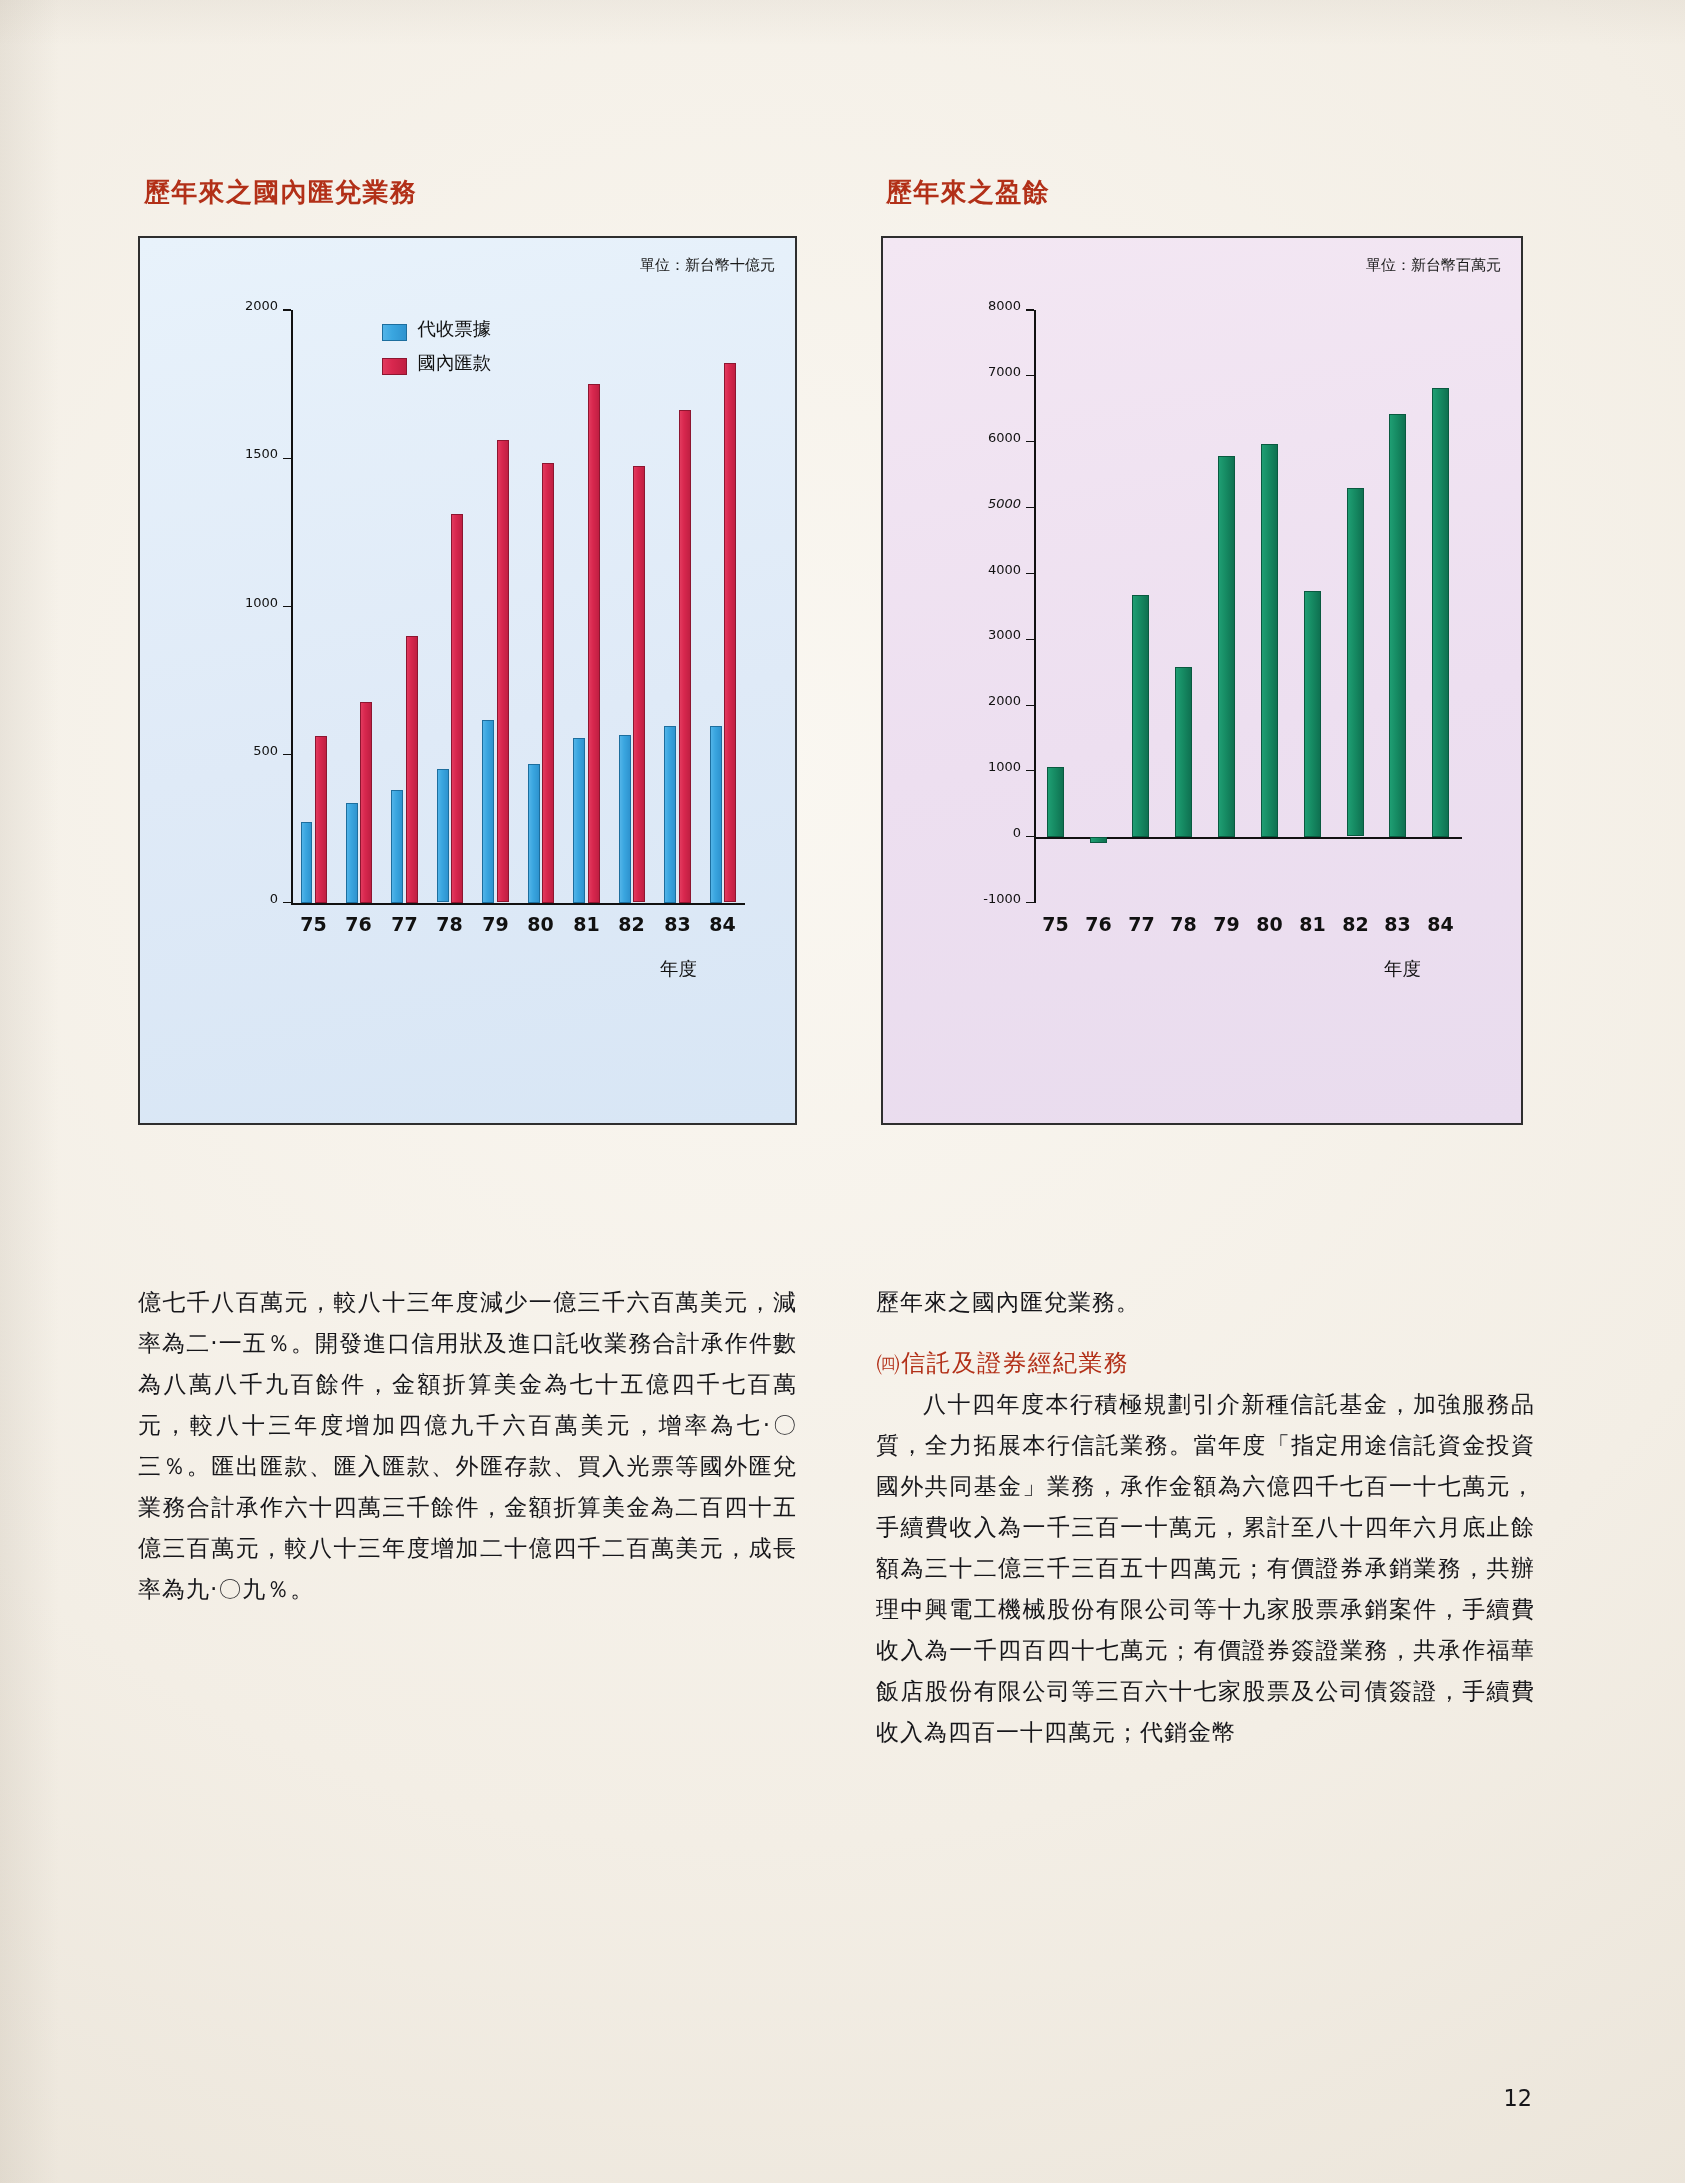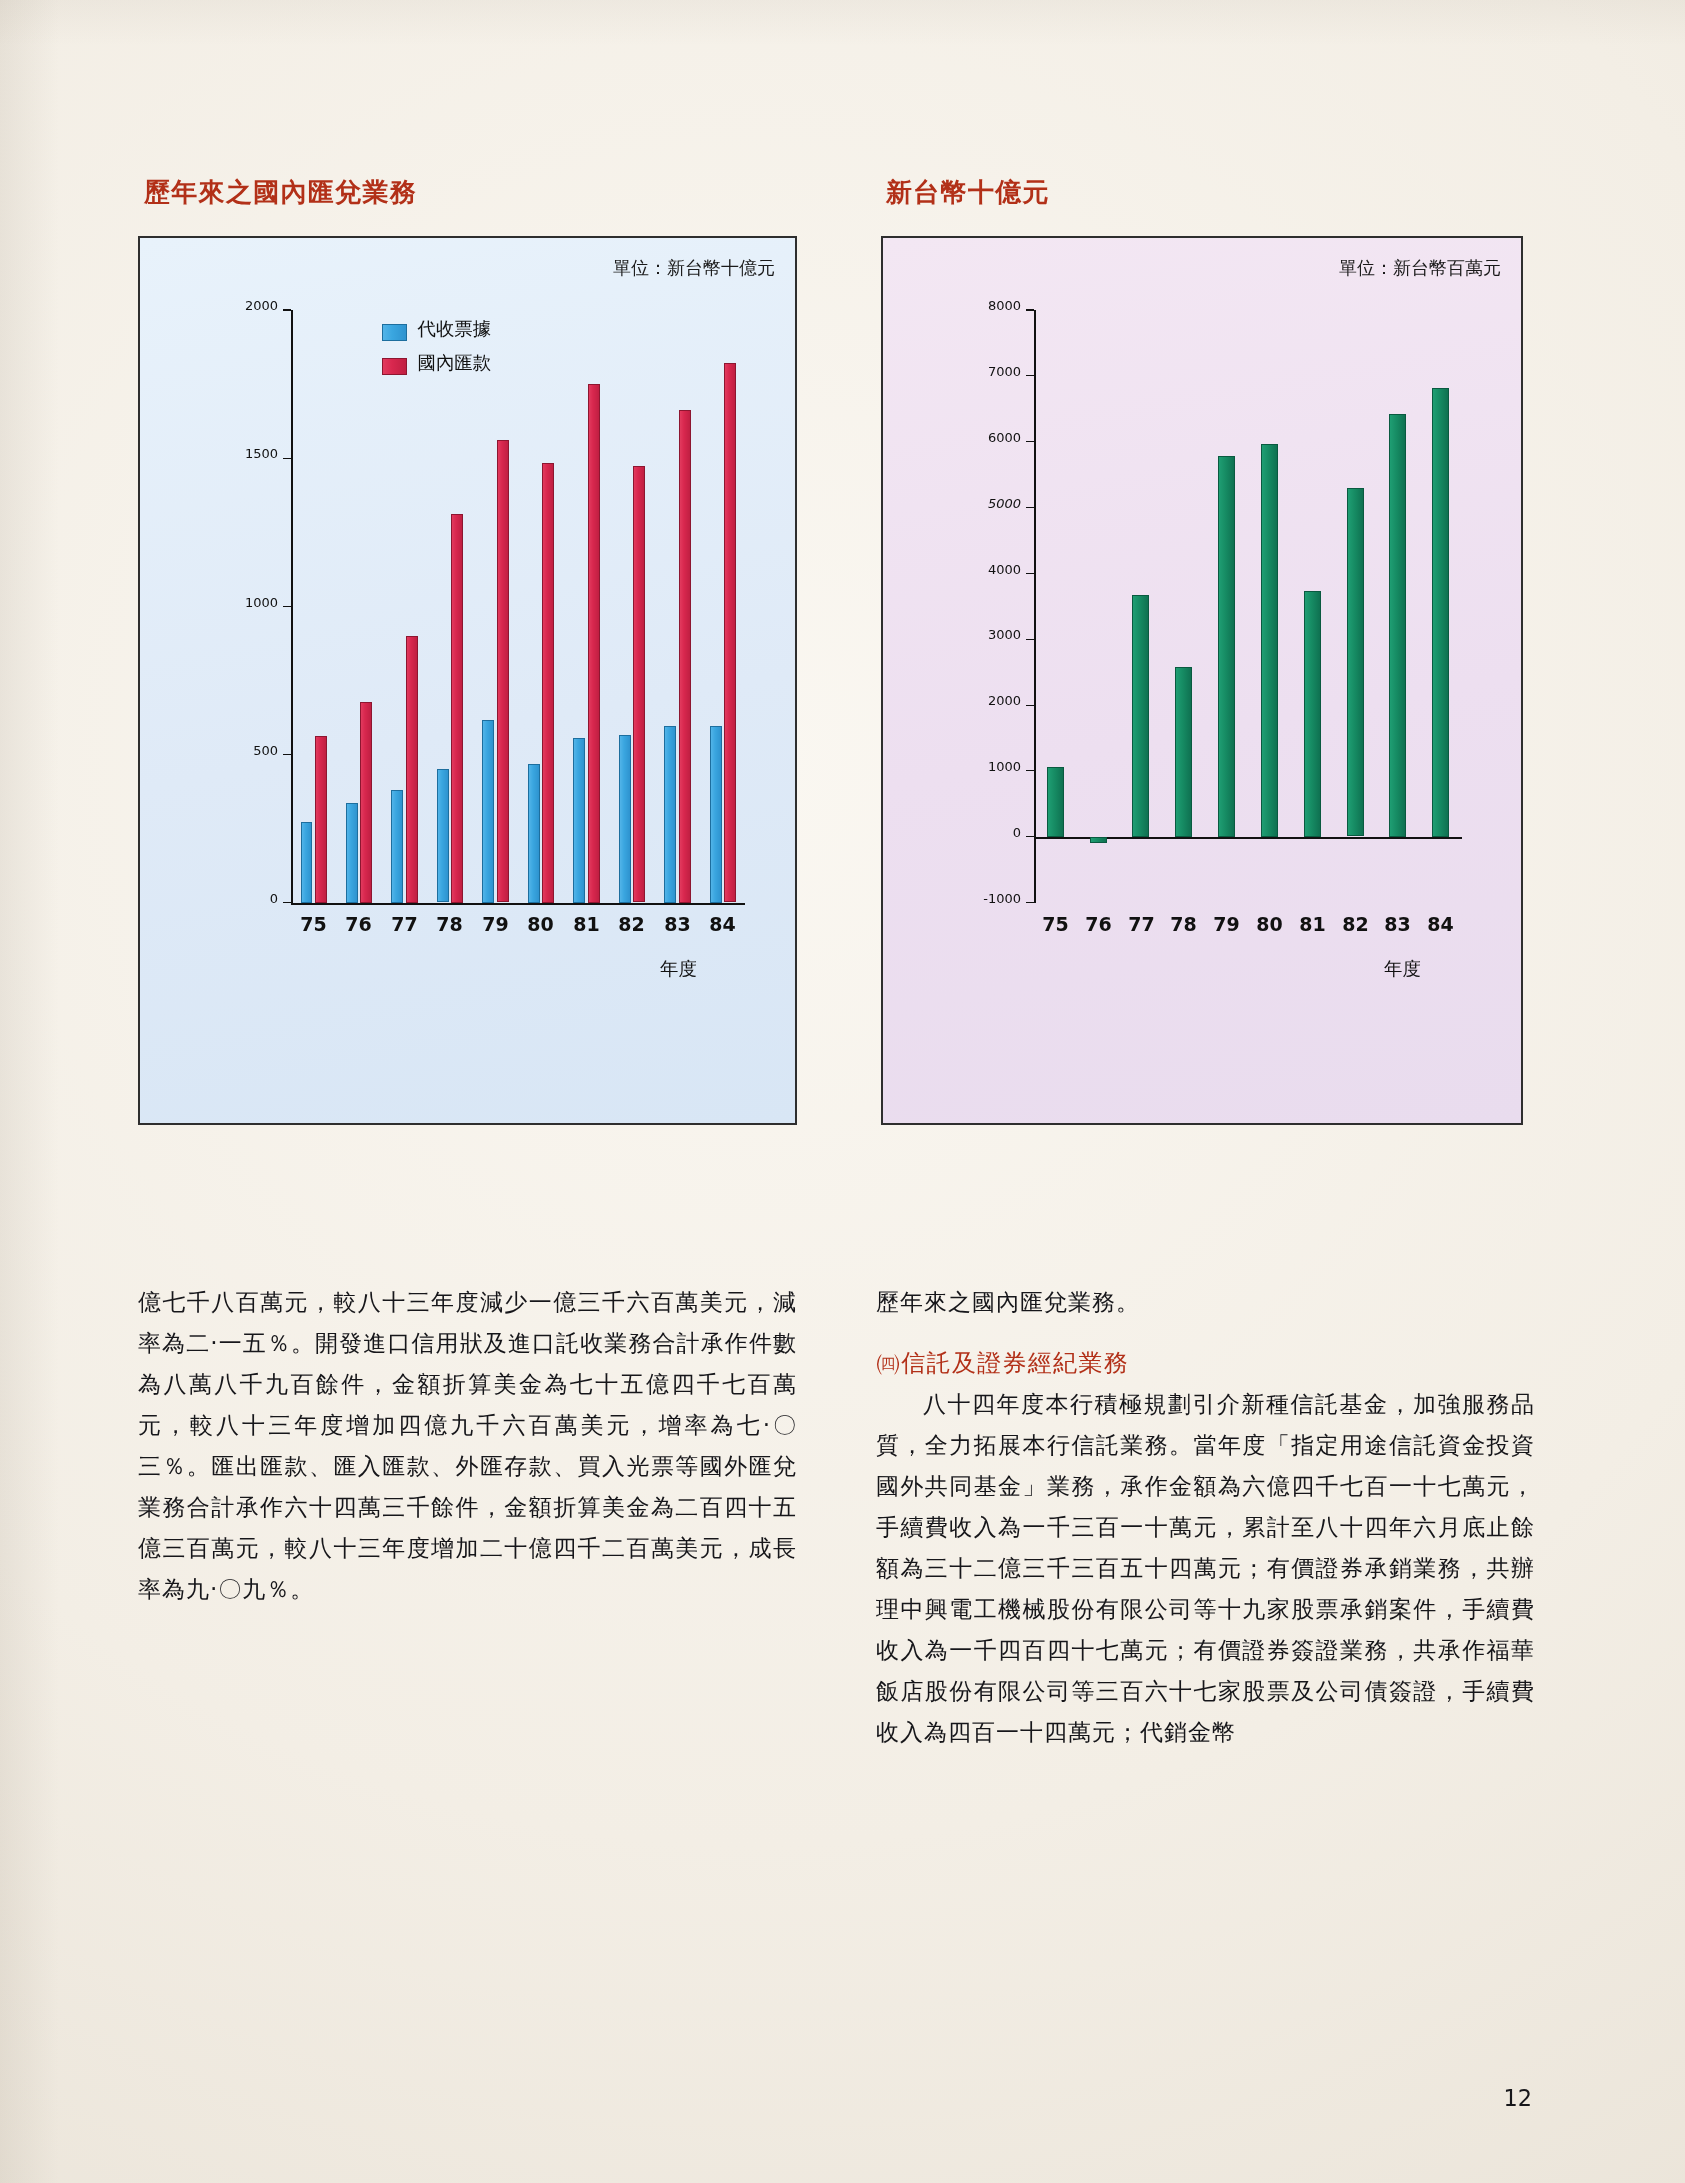--- a/index.html
+++ b/index.html
@@ -63,21 +63,21 @@
   }
   #chart-right {
     left: 881px; top: 224px; width: 642px; height: 889px;
     background: linear-gradient(170deg, #f3e7f3 0%, #eddff0 55%, #e9dcee 100%);
   }
   .unit-label {
     position: absolute;
     right: 20px;
     top: 18.4px;
     font-family: Liberation Mono, monospace;
-    font-size: 18px;
+    font-size: 15px;
     color: #1a1a1a;
     white-space: nowrap;
   }
 
   
   .plot {
     position: absolute;
     box-sizing: border-box;
   }
   .axis-line {
@@ -254,21 +254,21 @@
           <div class="legend-text">代收票據</div>
         </div>
         <div class="legend-row">
           <div class="legend-swatch bar-red"></div>
           <div class="legend-text">國內匯款</div>
         </div>
       </div>
     <div class="axis-caption" id="xcap-left" style="left: 520px; top: 718px;">年度</div>
   </div>
 
-  <div class="chart-heading" id="heading-right">新台幣十億元</div>
+  <div class="chart-heading" id="heading-right">歷年來之盈餘</div>
 
   <div class="chart-box" id="chart-right">
     <div class="unit-label">單位：新台幣百萬元</div>
     <div class="plot" id="plot-right" style="left: 151px; top: 72px; width: 428px; height: 593px;">
         <div class="axis-line" style="left: 0px; top: 0px; width: 2px; height: 593px;"></div>
         <div class="axis-line" style="left: 0px; top: 527px; width: 428px; height: 2px;"></div>
         <div class="tick-mark" style="left: -8px; top: 592px;"></div>
         <div class="tick-label" style="left: -99px; width: 86px; top: 581px;">-1000</div>
         <div class="tick-mark" style="left: -8px; top: 526px;"></div>
         <div class="tick-label" style="left: -99px; width: 86px; top: 515px;">0</div>

